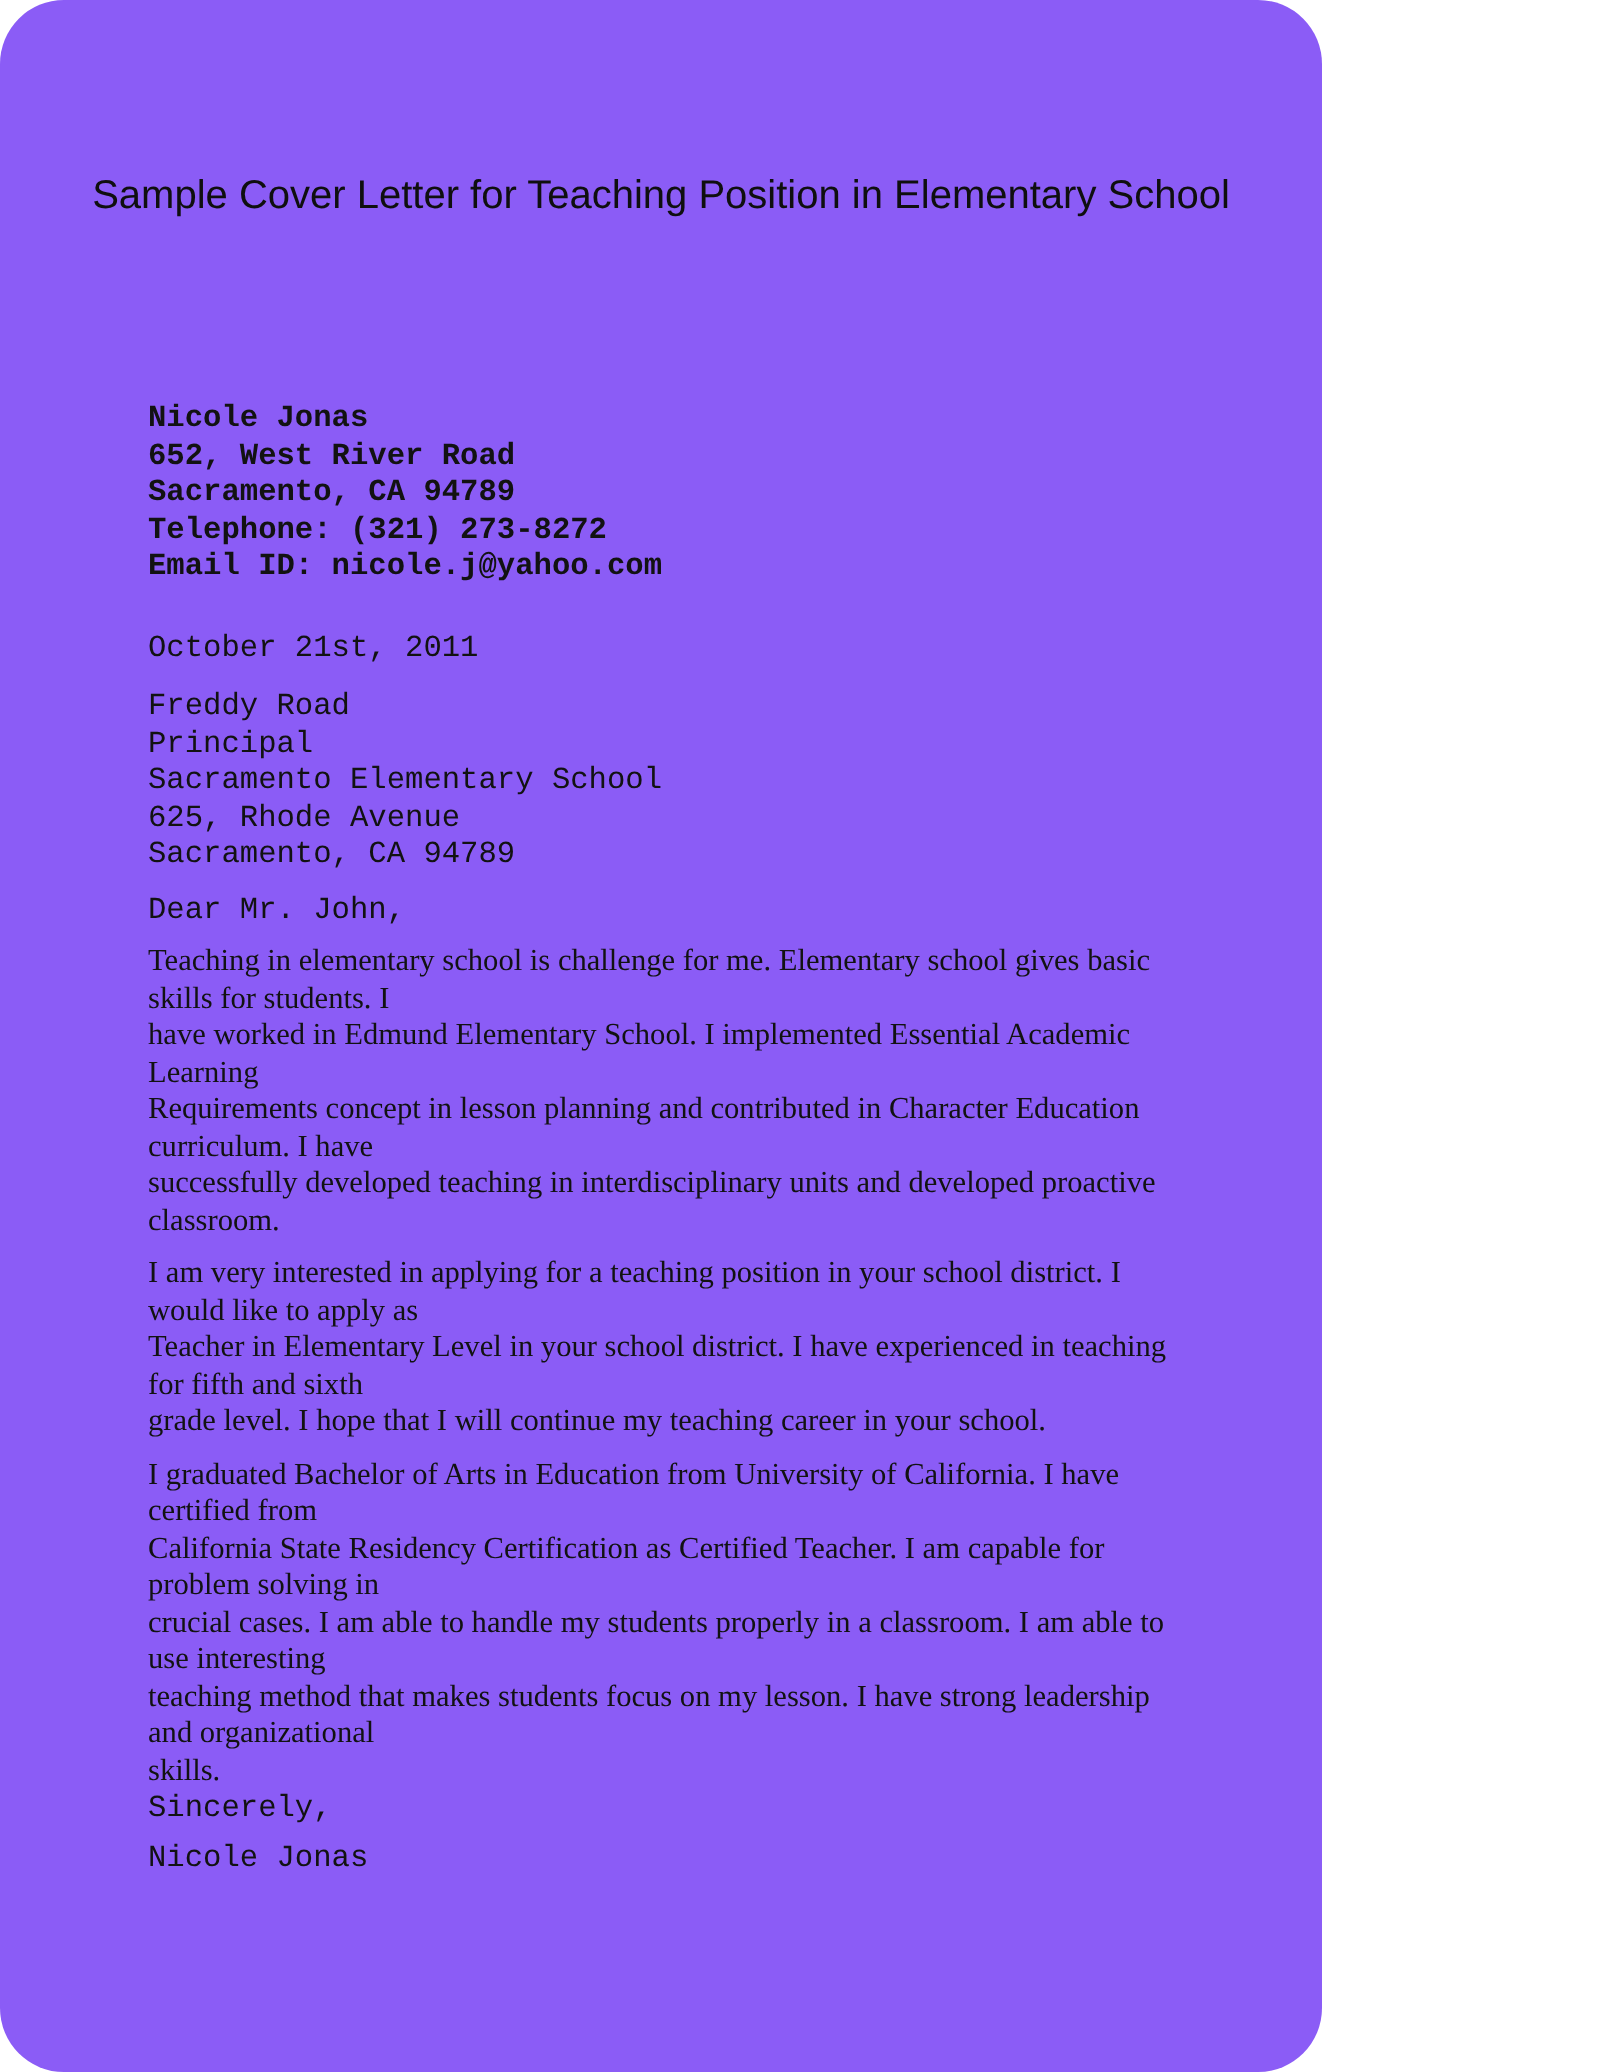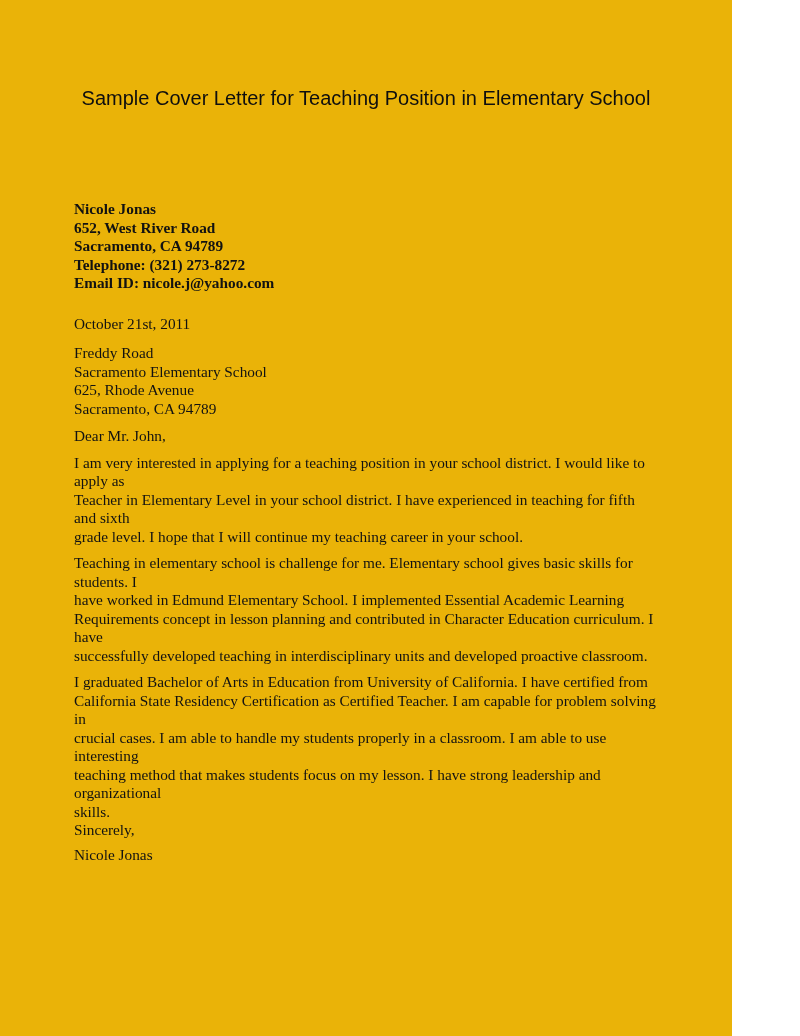--- a/index.html
+++ b/index.html
@@ -1,24 +1,25 @@
 <!DOCTYPE html>
 <html><head>
 <meta charset="utf-8">
 <style>
   * { margin: 0; padding: 0; box-sizing: border-box; }
   html, body { background: #ffffff; }
   .page {
     position: relative;
-    width: 732px;
+    width: 661px;
     height: 1036px;
-    background: #eab308;
+    background: #8b5cf6;
     color: #121212;
     font-family: "Liberation Serif", "DejaVu Serif", serif;
     overflow: hidden;
+    border-radius: 32px;
   }
   .title {
     padding-top: 86px;
     text-align: center;
     font-family: "Liberation Sans", "DejaVu Sans", sans-serif;
     font-size: 20px;
     line-height: 24px;
     font-weight: 400;
     color: #0f0f0f;
   }
@@ -30,21 +31,21 @@
   .sender-block {
     margin-top: 90px;
     font-weight: bold;
   }
   .date-line { margin-top: 22px; }
   .recipient-block { margin-top: 11px; }
   .salutation { margin-top: 9px; }
   .para { margin-top: 8px; white-space: pre-line; }
   .closing { }
   .signature { margin-top: 6px; }
-  .line { white-space: pre-line; }
+  .line { white-space: pre-line; font-family: Liberation Mono, monospace; }
 </style>
 </head>
 <body>
 
 <div class="page">
 
   <div class="title">Sample Cover Letter for Teaching Position in Elementary School</div>
 
   <div class="content">
 
@@ -53,34 +54,35 @@
       <div class="line">652, West River Road</div>
       <div class="line">Sacramento, CA 94789</div>
       <div class="line">Telephone: (321) 273-8272</div>
       <div class="line">Email ID: nicole.j@yahoo.com</div>
     </div>
 
     <div class="date-line line">October 21st, 2011</div>
 
     <div class="recipient-block">
       <div class="line">Freddy Road</div>
+      <div class="line">Principal</div>
       <div class="line">Sacramento Elementary School</div>
       <div class="line">625, Rhode Avenue</div>
       <div class="line">Sacramento, CA 94789</div>
     </div>
 
     <div class="salutation line">Dear Mr. John,</div>
 
-    <div class="para">I am very interested in applying for a teaching position in your school district. I would like to apply as
-Teacher in Elementary Level in your school district. I have experienced in teaching for fifth and sixth
-grade level. I hope that I will continue my teaching career in your school.</div>
     <div class="para">Teaching in elementary school is challenge for me. Elementary school gives basic skills for students. I
 have worked in Edmund Elementary School. I implemented Essential Academic Learning
 Requirements concept in lesson planning and contributed in Character Education curriculum. I have
 successfully developed teaching in interdisciplinary units and developed proactive classroom.</div>
+    <div class="para">I am very interested in applying for a teaching position in your school district. I would like to apply as
+Teacher in Elementary Level in your school district. I have experienced in teaching for fifth and sixth
+grade level. I hope that I will continue my teaching career in your school.</div>
     <div class="para">I graduated Bachelor of Arts in Education from University of California. I have certified from
 California State Residency Certification as Certified Teacher. I am capable for problem solving in
 crucial cases. I am able to handle my students properly in a classroom. I am able to use interesting
 teaching method that makes students focus on my lesson. I have strong leadership and organizational
 skills.</div>
 
     <div class="closing line">Sincerely,</div>
 
     <div class="signature line">Nicole Jonas</div>
 

